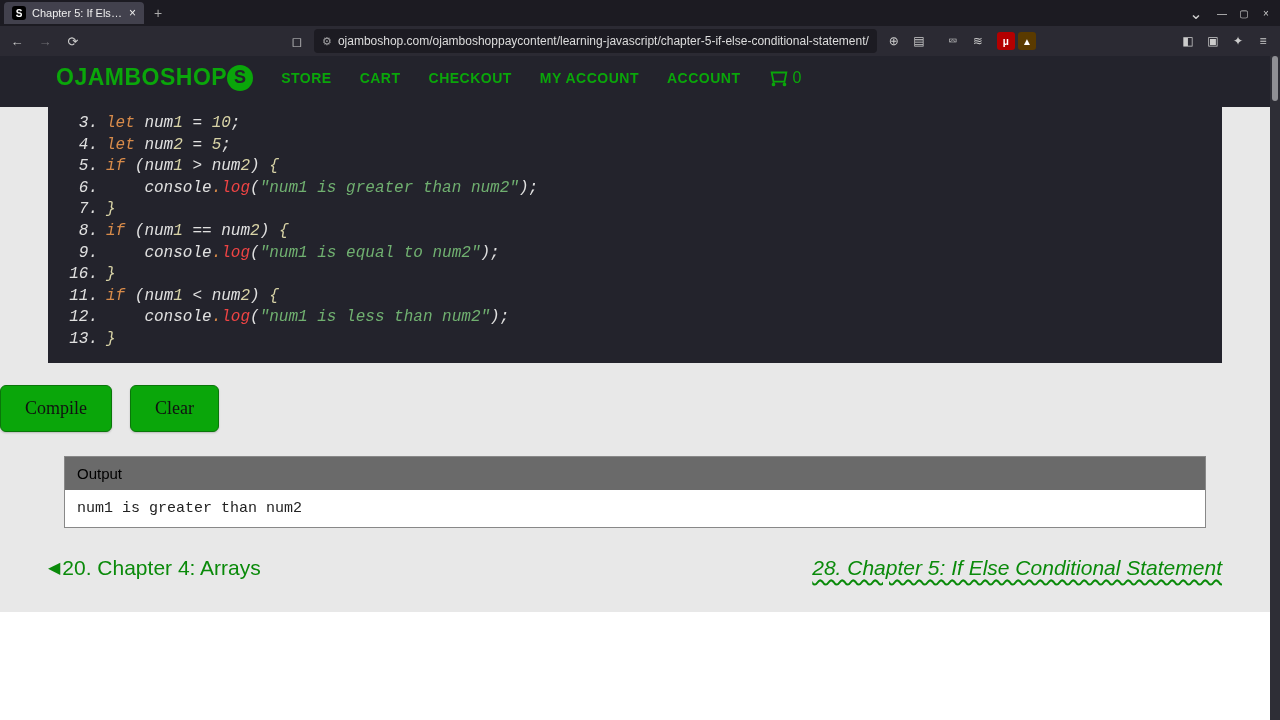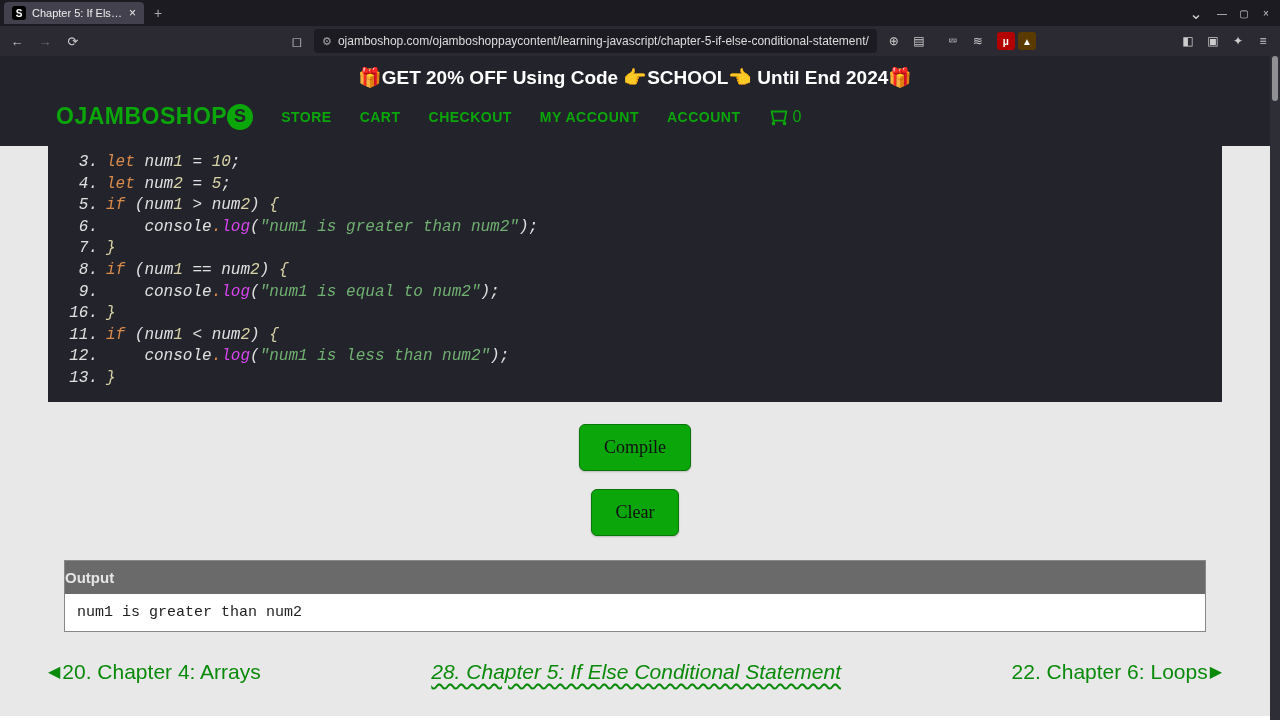--- a/index.html
+++ b/index.html
@@ -50,29 +50,29 @@
   .content-wrap { background: #e8e8e8; padding: 0 0 20px; }
   .code-block { background: #23232c; margin: 0 48px; padding: 6px 16px 12px; font-family: 'Courier New', monospace; font-size: 16px; font-style: italic; line-height: 1.35; }
   .code-line { display: flex; white-space: pre; }
   .ln { color: #e0e0e0; width: 34px; text-align: right; margin-right: 8px; font-style: italic; }
   .kw { color: #d88b4a; }
   .ident { color: #e0e0e0; }
   .num-lit { color: #d8d3a6; }
   .punct { color: #e0e0e0; }
   .brace { color: #d8d3a6; }
   .dot { color: #d88b4a; }
-  .method { color: #d946ef; }
+  .method { color: #ef4444; }
   .str { color: #70b070; }
   .console-kw { color: #e0e0e0; }
   
-  .btn-stack { display:flex; flex-direction:column; align-items:center; gap:18px; padding: 22px 0 16px; background:#e8e8e8; }
+  .btn-stack { display:flex; align-items:center; gap:18px; padding: 22px 0 16px; background:#e8e8e8; }
   .action-btn { background:#0aa60a; color:#111; font-size:18px; border:1px solid #0a760a; border-radius:6px; padding: 12px 24px; cursor:pointer; box-shadow: 0 1px 2px rgba(0,0,0,.2); font-family: Georgia, serif; }
   
   .output-box { margin: 8px 64px 0; border: 1px solid #888; }
-  .output-head { background: #6a6a6a; color: #e5e5e5; font-weight: bold; padding: 8px 0; font-size: 15px; }
+  .output-head { background: #6a6a6a; color: #000000; font-weight: normal; padding: 8px 12px; font-size: 15px; }
   .output-body { background: #fff; padding: 10px 12px; font-family: 'Courier New', monospace; font-size: 15px; color:#222; }
   
   .pager { display:flex; align-items:center; justify-content:space-between; padding: 28px 48px 12px; font-size: 21px; }
   .pager a { color:#0a8a0a; text-decoration:none; cursor:pointer; display:flex; align-items:center; gap:2px; }
   .pager .current { color:#0a8a0a; font-style: italic; text-decoration: underline wavy #0a8a0a; text-underline-offset: 4px; font-weight: 500; }
   .tri { font-size: 16px; }
 </style>
 </head>
 <body>
 
@@ -118,21 +118,20 @@
       <div class="tool-icon">✦</div>
       <div class="tool-icon">≡</div>
     </div>
   </div>
 </div>
 
 <div class="viewport">
   <div class="page-scroll">
     <div class="page-inner">
       <div class="site-header">
-        <div class="promo">🎁GET 20% OFF Using Code 👉SCHOOL👈 Until End 2024🎁</div>
         <div class="nav-row">
           <span class="brand">
             <span>OJAMBOSHOP</span>
             <span class="brand-s">S</span>
           </span>
           <a class="nav-link">STORE</a>
           <a class="nav-link">CART</a>
           <a class="nav-link">CHECKOUT</a>
           <a class="nav-link">MY ACCOUNT</a>
           <a class="nav-link">ACCOUNT</a>
@@ -169,24 +168,20 @@
           <div class="output-head">Output</div>
           <div class="output-body">num1 is greater than num2</div>
         </div>
 
         <div class="pager">
           <a>
               <span class="tri">◀</span>
               <span>20. Chapter 4: Arrays</span>
             </a>
           <span class="current">28. Chapter 5: If Else Conditional Statement</span>
-          <a>
-              <span>22. Chapter 6: Loops</span>
-              <span class="tri">▶</span>
-            </a>
         </div>
       </div>
     </div>
   </div>
   <div class="scrollbar">
     <div class="scroll-thumb"></div>
   </div>
 </div>
 
 </body></html>

